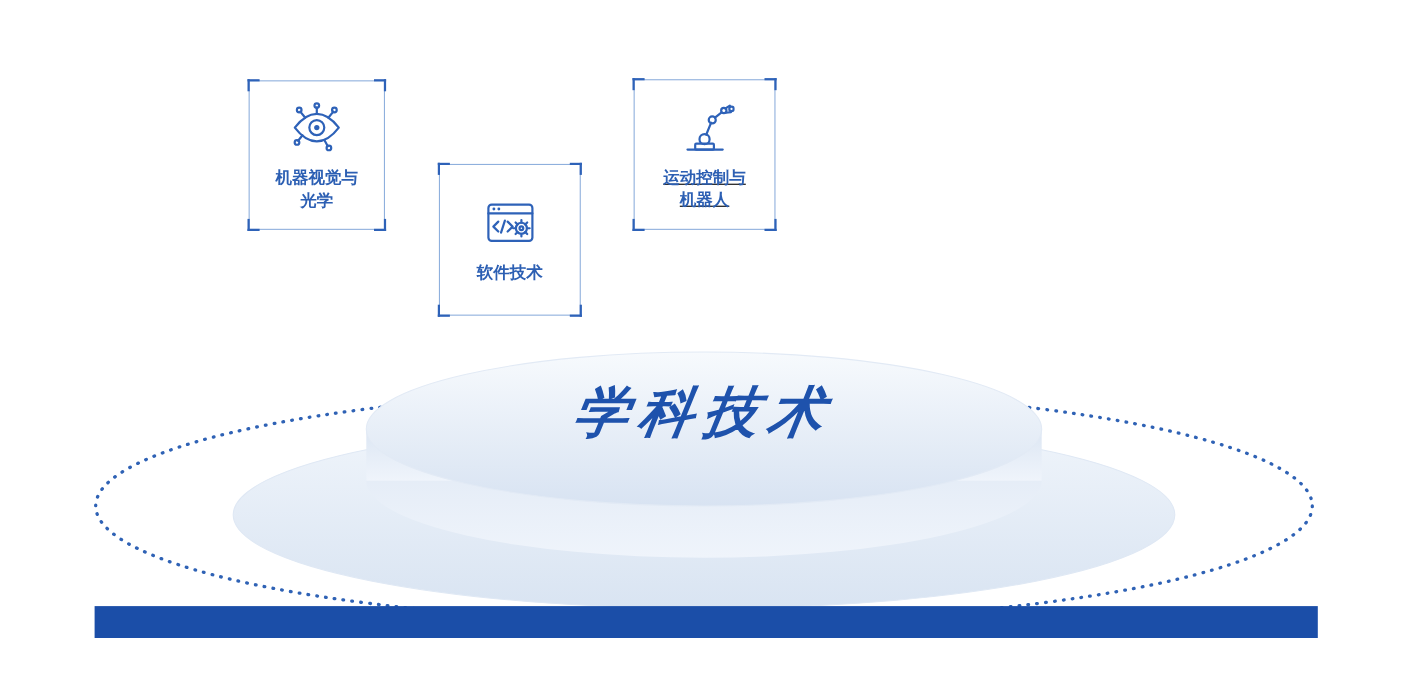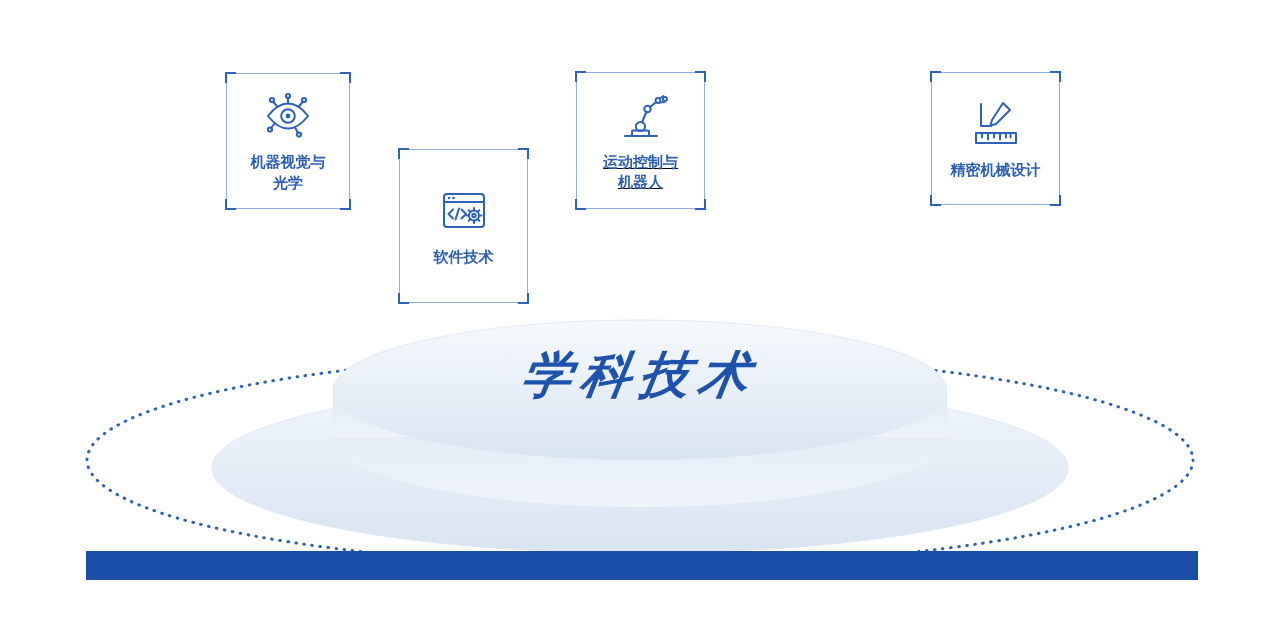--- a/index.html
+++ b/index.html
@@ -28,21 +28,21 @@
   }
   .card .icon svg { display:block; }
 
   .corner { position:absolute; width:11px; height:11px; }
   .corner.tl { top:-2px; left:-2px;  border-top:2px solid #2e62b8; border-left:2px solid #2e62b8; }
   .corner.tr { top:-2px; right:-2px; border-top:2px solid #2e62b8; border-right:2px solid #2e62b8; }
   .corner.bl { bottom:-2px; left:-2px;  border-bottom:2px solid #2e62b8; border-left:2px solid #2e62b8; }
   .corner.br { bottom:-2px; right:-2px; border-bottom:2px solid #2e62b8; border-right:2px solid #2e62b8; }
 
   .card-1 { left:226px; top:73px;  width:124px; height:136px; }
-  .card-2 { left:399px; top:149px; width:129px; height:154px; }
+  .card-2 { left:399px; top:149px; width:129px; height:138px; }
   .card-3 { left:576px; top:72px;  width:129px; height:137px;text-decoration:underline; }
   .card-4 { left:756px; top:147px; width:128px; height:133px; }
   .card-5 { left:931px; top:72px;  width:129px; height:133px; }
 </style>
 </head>
 <body>
 
 <div class="stage">
 
   <svg class="platform-svg" viewBox="0 0 1280 630">
@@ -140,29 +140,14 @@
         <circle cx="44" cy="11.5" r="2.4"></circle>
         <path d="M45.5 9.5 49.5 7 M46 13.5 50.5 13"></path>
         <circle cx="51" cy="10" r="2"></circle>
       </svg>
     </div>
     <div class="label">运动控制与
 机器人</div>
   </div>
 
 
-  <div class="card card-5">
-    <span class="corner tl"></span>
-    <span class="corner tr"></span>
-    <span class="corner bl"></span>
-    <span class="corner br"></span>
-    <div class="icon">
-      <svg width="54" height="54" viewBox="0 0 54 54" fill="none" stroke="#2e62b8" stroke-width="2" stroke-linecap="round" stroke-linejoin="round">
-        <rect x="7" y="36" width="40" height="10"></rect>
-        <path d="M13 36 v4.5 M19 36 v6.5 M25 36 v4.5 M31 36 v6.5 M37 36 v4.5 M41.5 36 v4.5"></path>
-        <path d="M12 7 V29 M12 29 H22"></path>
-        <path d="M34 6 41 13 27 27 21.5 28.5 23 23 Z"></path>
-      </svg>
-    </div>
-    <div class="label">精密机械设计</div>
-  </div>
 
 </div>
 
 </body></html>

